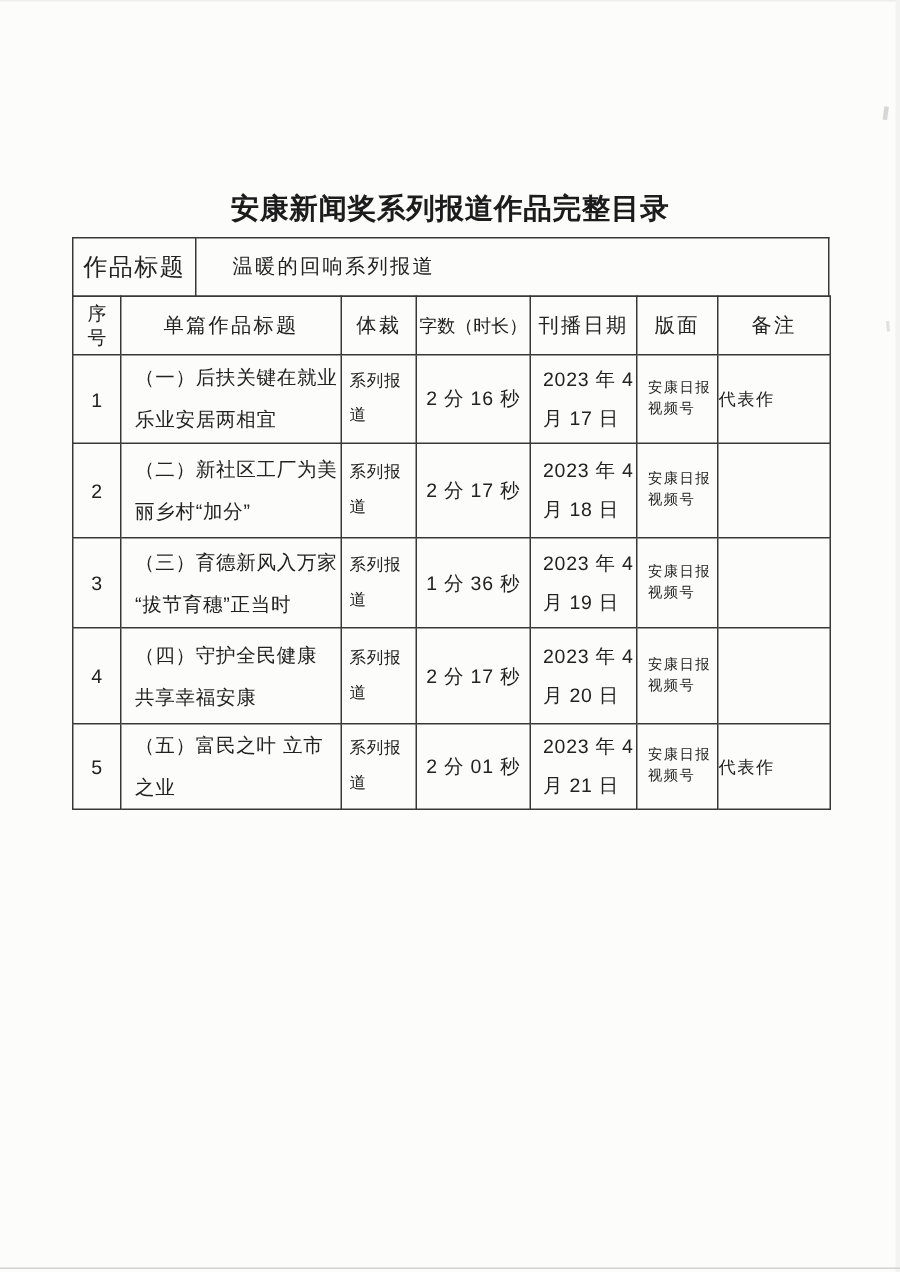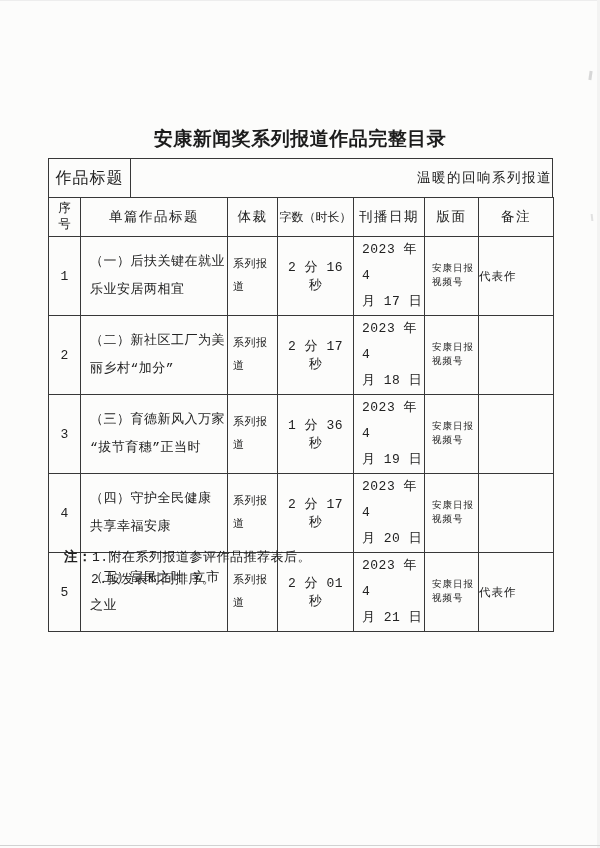--- a/index.html
+++ b/index.html
@@ -1,21 +1,21 @@
 <!DOCTYPE html>
 <html><head>
 <meta charset="utf-8">
 <style>
   html, body { margin: 0; padding: 0; }
   .page {
     position: relative;
     width: 600px;
     height: 848px;
     background: #fcfcfb;
-    font-family: Liberation Mono, monospace;
+    font-family: Liberation Sans, sans-serif;
     color: #222;
     overflow: hidden;
   }
   .scan-edge-top {
     position: absolute; left: 0; top: 0; width: 600px; height: 1px;
     background: #ededed;
   }
   .scan-edge-bottom {
     position: absolute; left: 0; top: 845px; width: 600px; height: 1px;
     background: #d2d2d2;
@@ -43,21 +43,21 @@
   td, th {
     border: 1px solid #383838;
     padding: 0;
     vertical-align: middle;
     font-weight: normal;
     overflow: hidden;
   }
   
   .t1 td { height: 38px; }
   .t1 .c-label { width: 81px; text-align: center; font-size: 16px; letter-spacing: 1px; }
-  .t1 .c-value { padding-left: 60px; font-size: 13.5px; letter-spacing: 1.5px; text-align: right; }
+  .t1 .c-value { padding-left: 24px; font-size: 13.5px; letter-spacing: 1.5px; }
   
   .t2 { margin-top: -1px; }
   .t2 th { height: 38px; font-size: 13.5px; letter-spacing: 1.5px; text-align: center; }
   .t2 th.h-no { font-size: 12.5px; line-height: 16px; white-space: pre-line; letter-spacing: 0; }
   .t2 th.h-dur { font-size: 12px; letter-spacing: 0; }
   .t2 td { font-size: 13px; }
   td.c-no { text-align: center; font-size: 13px; }
   td.c-title { padding-left: 9px; line-height: 28px; white-space: pre-line; letter-spacing: 0.5px; }
   td.c-genre { padding-left: 5px; font-size: 11px; line-height: 23px; white-space: pre-line; letter-spacing: 0.5px; }
   td.c-dur { text-align: center; letter-spacing: 0.5px; }
@@ -185,18 +185,16 @@
 月 21 日</td>
           <td class="c-page">安康日报
 视频号</td>
           <td class="c-remark">代表作</td>
         </tr>
       </tbody>
     </table>
   </div>
 
   <div class="notes">
-    <div class="notes-line"><span class="notes-label">注：</span><span class="notes-first-item">1.附在系列报道参评作品推荐表后。</span></div>
-    <div class="notes-item">2.按发表时间排序。</div>
   </div>
 
   <div class="scan-edge-bottom"></div>
 </div>
 
 </body></html>

